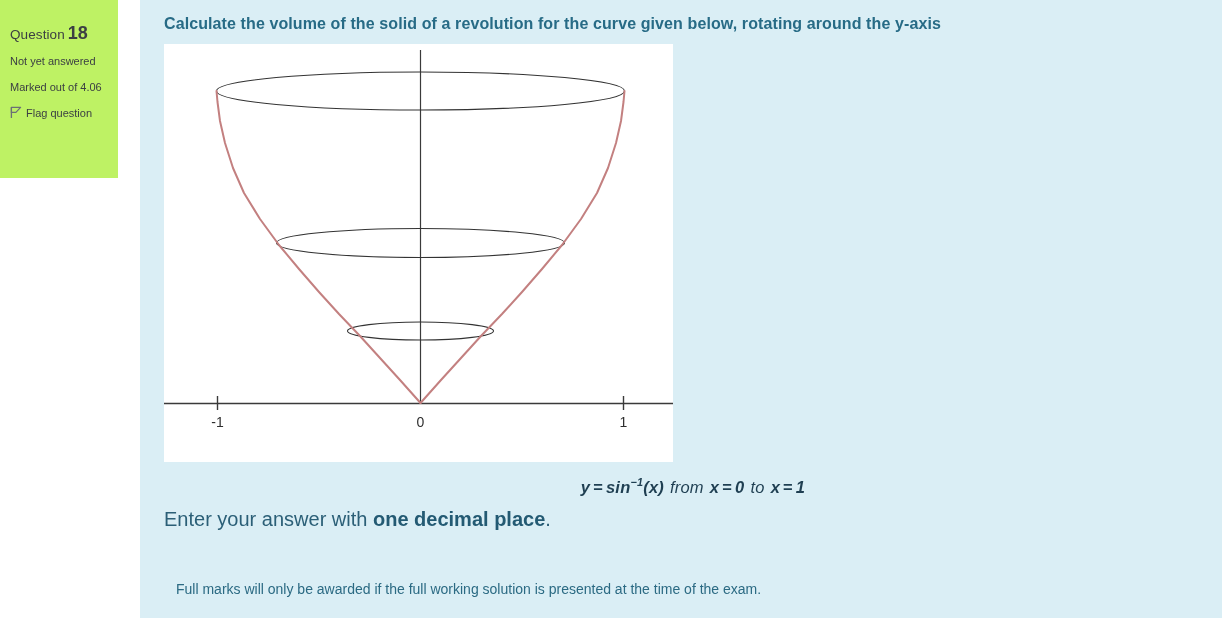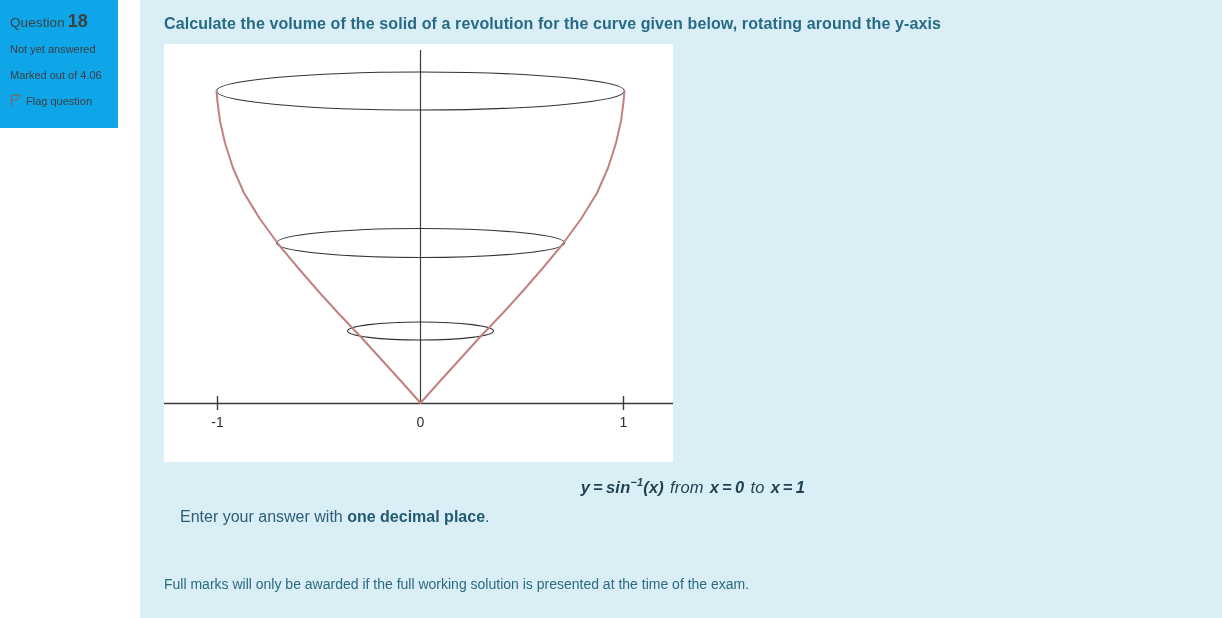--- a/index.html
+++ b/index.html
@@ -15,24 +15,24 @@
     font-family: "Liberation Sans", sans-serif;
     -webkit-font-smoothing: antialiased;
   }
 
   
   #question-info {
     position: absolute;
     left: 0;
     top: 0;
     width: 118px;
-    height: 128px;
-    background: #0ea5e9;
+    height: 178px;
+    background: #bef264;
     box-sizing: border-box;
-    padding: 12px 10px 0 10px;
+    padding: 24px 10px 0 10px;
   }
   #question-info .q-head {
     color: #3c4043;
     margin: 0 0 9px 0;
     line-height: 1.1;
     white-space: nowrap;
   }
   #question-info .q-head .q-word {
     font-size: 13.5px;
     font-weight: 400;
@@ -100,29 +100,29 @@
     font-style: italic;
     letter-spacing: 0.2px;
     white-space: nowrap;
     text-align: center;
   }
   #formula-line .op { font-weight: 700; font-style: normal; padding: 0 3px; }
   #formula-line .word { font-weight: 400; font-style: italic; padding: 0 6px; }
   #formula-line sup { font-size: 0.66em; font-weight: 700; }
 
   #answer-note {
-    margin: 11px 0 0 16px;
+    margin: 11px 0 0 0;
     color: #2b5f77;
-    font-size: 16px;
+    font-size: 20px;
     font-weight: 400;
   }
   #answer-note b { font-weight: 700; color: #235a73; }
 
   #marks-note {
-    margin: 50px 0 0 0;
+    margin: 50px 0 0 12px;
     color: #2b6a83;
     font-size: 14px;
     font-weight: 400;
   }
 </style>
 </head>
 <body>
 
 <div id="question-info">
 

